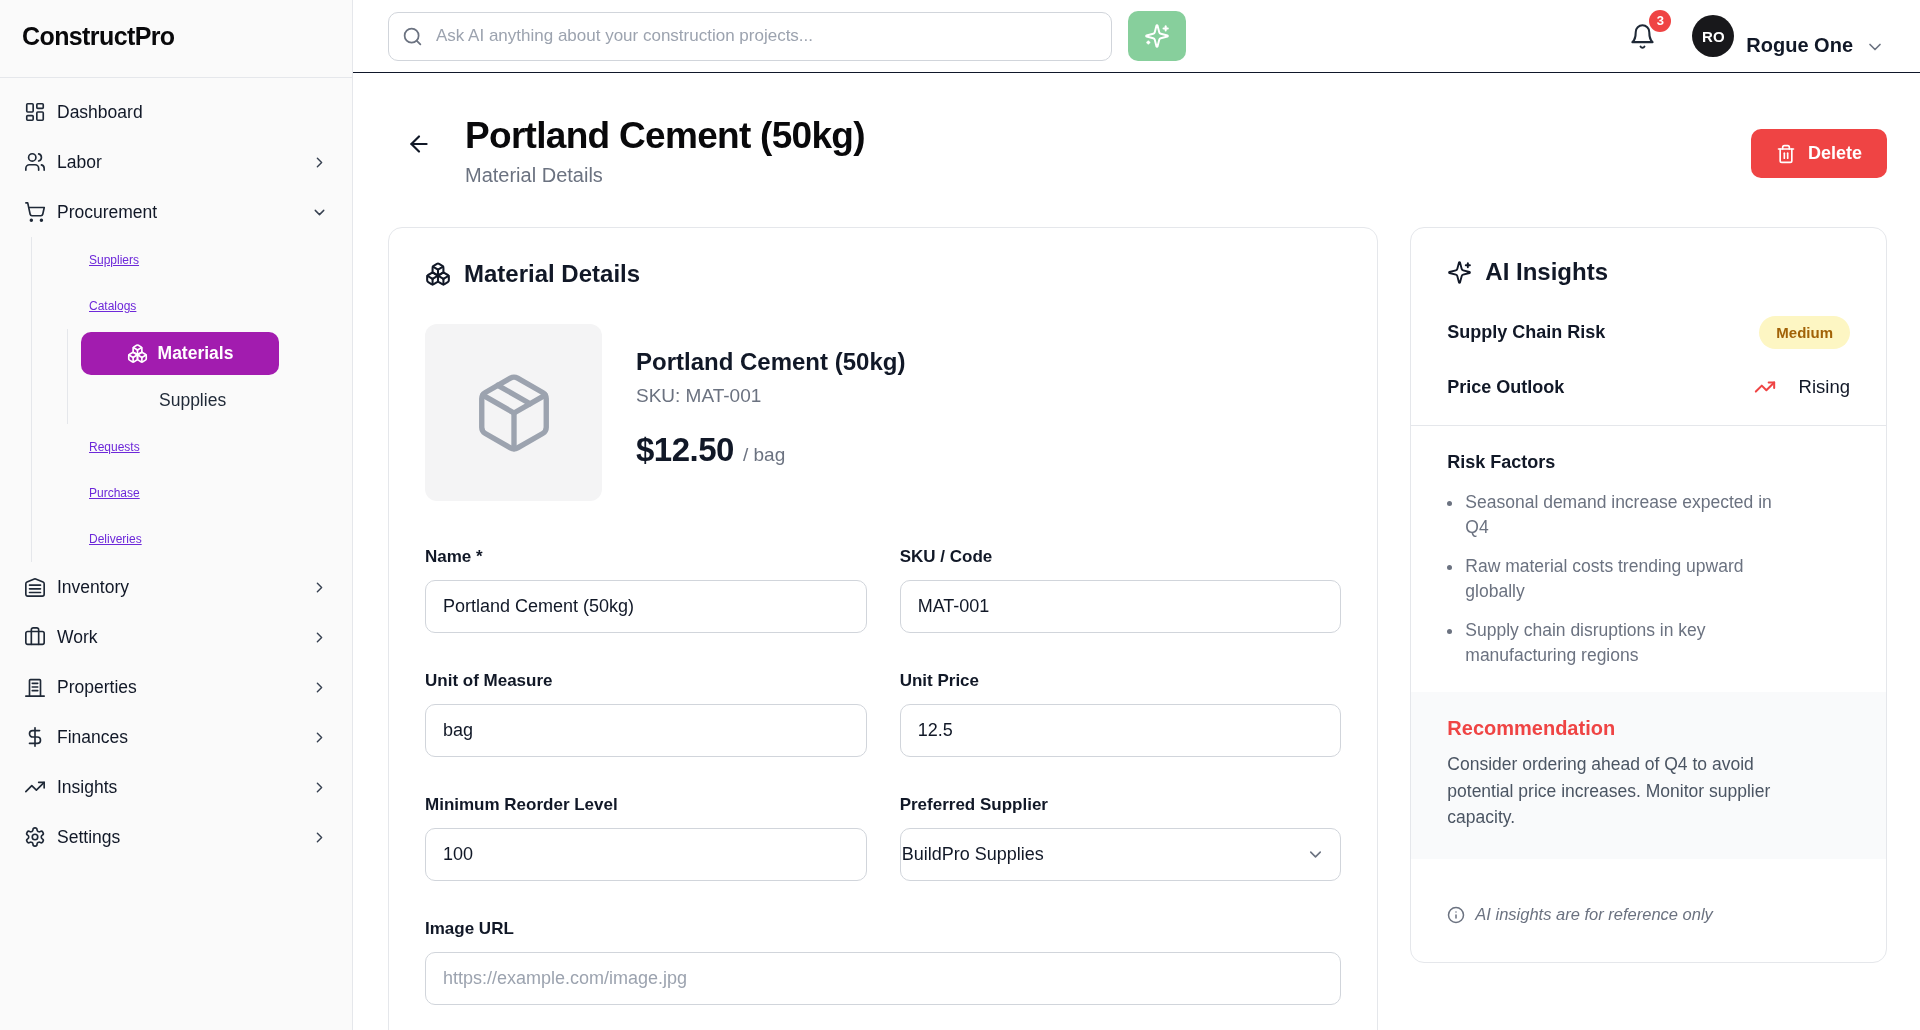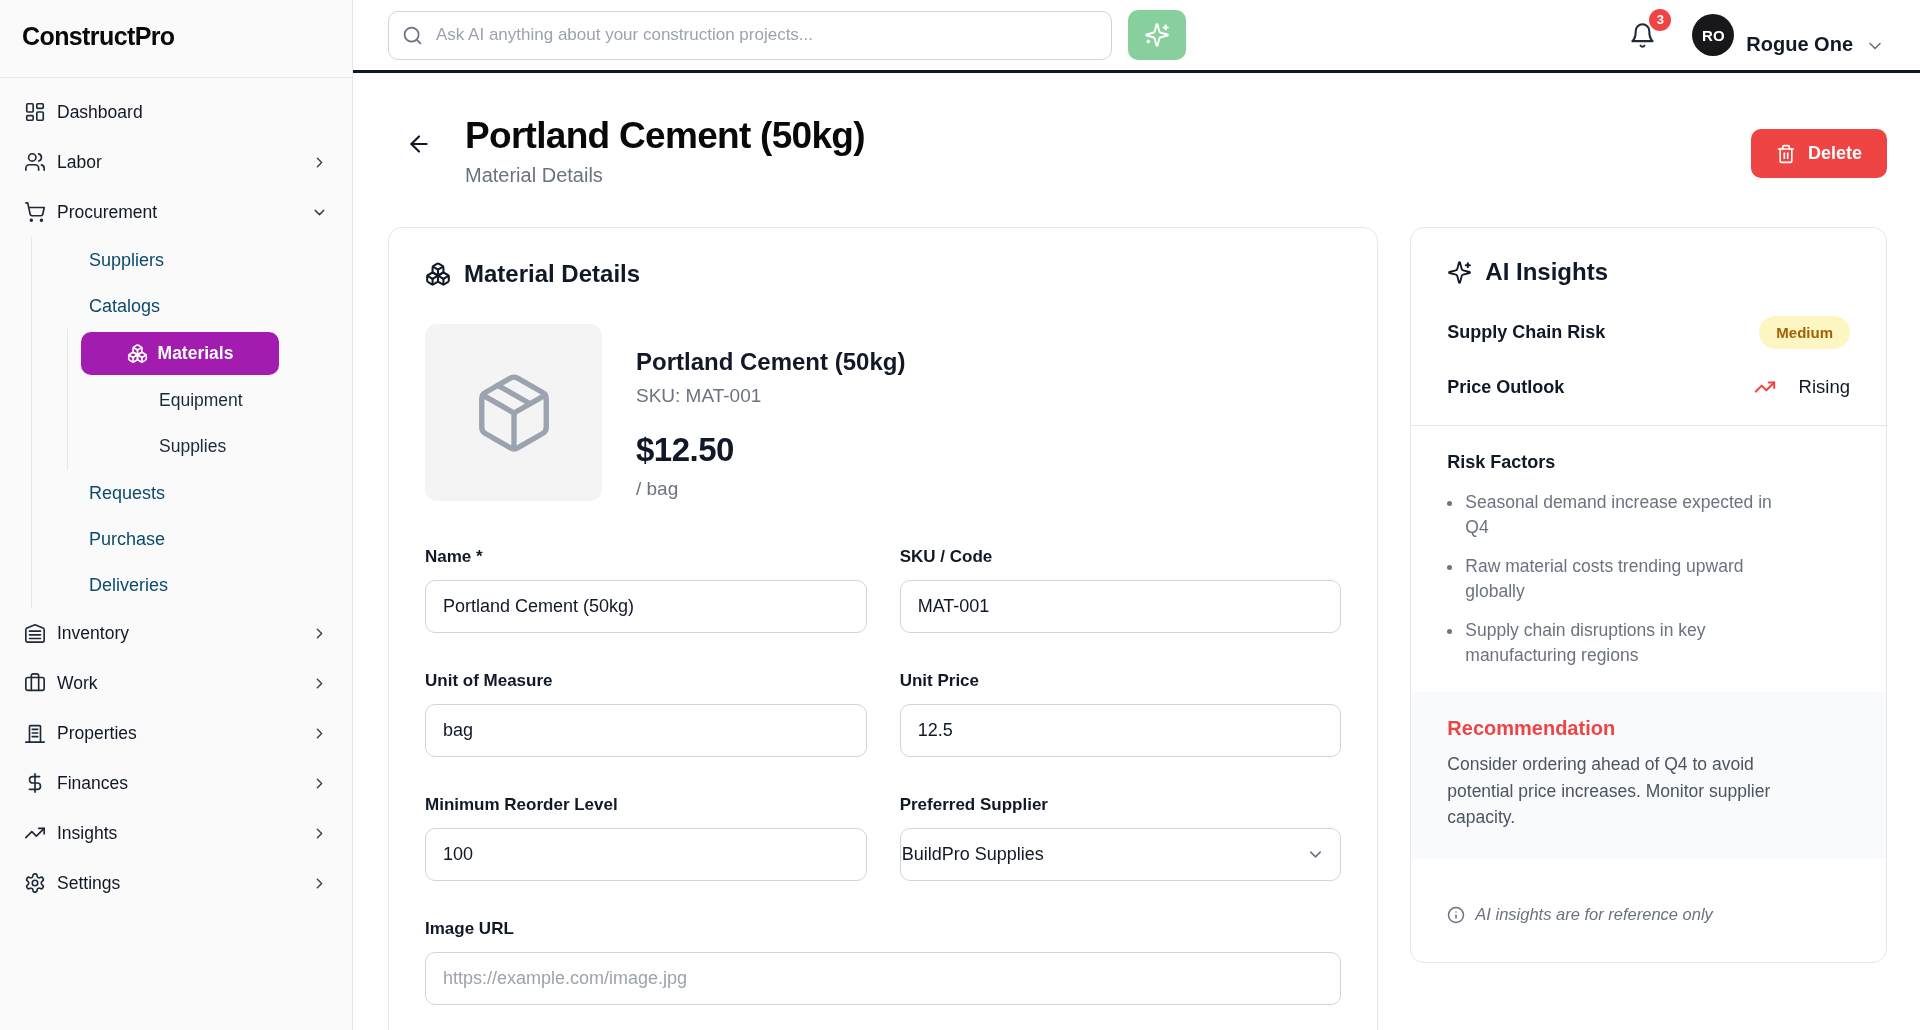--- a/index.html
+++ b/index.html
@@ -15,32 +15,32 @@
     border-radius:10px; display:flex; align-items:center; gap:13px; padding:0 16px; font-size:18px;
     color:#111827; cursor:pointer; }
   .org-switcher .chev { margin-left:auto; color:#6b7280; }
   .sidebar-divider { border-top:1px solid #e5e7eb; margin-top:26px; }
   .nav { padding-top:9px; }
   .nav-item { display:flex; align-items:center; height:50px; padding:0 24px 0 24px; gap:11px;
     font-size:17.5px; font-weight:500; color:#111827; cursor:pointer; }
   .nav-item .chev { margin-left:auto; color:#374151; display:flex; }
   .nav-item svg.nav-ic { color:#1f2937; }
   .nav-sub { margin-left:31px; border-left:1px solid #e5e7eb; }
-  .nav-sub-item { display:flex; align-items:center; height:46px; padding-left:57px; font-size:18px;
-    color:#0c4a6e; cursor:pointer; }
+  .nav-sub-item { display:flex; align-items:center; height:46px; padding-left:57px; font-size:12px;
+    color:#6d28d9; cursor:pointer;text-decoration:underline; }
   .nav-sub2 { margin-left:35px; border-left:1px solid #e5e7eb; padding:1px 0; }
   .nav-sub2-item { display:flex; align-items:center; height:46px; padding-left:91px; font-size:17.5px;
     color:#1f2937; cursor:pointer; }
   .pill-active { margin:2px 0 2px 13px; width:198px; height:43px; background:#a21caf; color:#fff;
     border-radius:10px; display:flex; align-items:center; justify-content:center; gap:10px;
     font-size:17.5px; font-weight:700; cursor:pointer; }
 
   
   .main { flex:1; display:flex; flex-direction:column; min-width:0; }
-  .topbar { height:73px; flex:0 0 73px; border-bottom:3px solid #0f172a; display:flex;
+  .topbar { height:73px; flex:0 0 73px; border-bottom:1px solid #0f172a; display:flex;
     align-items:center; padding:12px 35px; }
   .search { position:relative; width:724px; height:49px; }
   .search input { width:100%; height:100%; border:1px solid #d1d5db; border-radius:10px;
     padding:0 16px 0 47px; font-size:17px; color:#111827; outline:none; background:#fff;
     font-family:inherit; }
   .search input::placeholder { color:#9ca3af; }
   .search .mag { position:absolute; left:14px; top:14px; color:#6b7280; }
   .ai-btn { margin-left:16px; width:58px; height:50px; border:none; border-radius:10px;
     background:#87cf9c; display:flex; align-items:center; justify-content:center; cursor:pointer; }
   .topbar-right { margin-left:auto; display:flex; align-items:center; }
@@ -69,21 +69,21 @@
   
   .card { width:991px; background:#fff; border:1px solid #e5e7eb; border-radius:14px;
     padding:32px 36px; height:1100px; }
   .card-header { display:flex; align-items:center; gap:13px; font-size:24px; font-weight:700; }
   .product-row { display:flex; margin-top:36px; }
   .thumb { width:177px; height:177px; background:#f4f4f5; border-radius:12px; display:flex;
     align-items:center; justify-content:center; color:#9ca3af; }
   .product-info { margin-left:34px; padding-top:24px; }
   .product-name { font-size:24px; font-weight:700; }
   .product-sku { font-size:19px; color:#6b7280; margin-top:9px; }
-  .price-row { display:flex; align-items:baseline; gap:9px; margin-top:24px;flex-direction:column; }
+  .price-row { display:flex; align-items:baseline; gap:9px; margin-top:24px; }
   .price { font-size:33px; font-weight:700; letter-spacing:-0.5px; }
   .price-unit { font-size:19px; color:#6b7280; }
 
   .form-grid { display:grid; grid-template-columns:1fr 1fr; column-gap:33px; row-gap:38px;
     margin-top:46px; }
   .field label { display:block; font-size:17px; font-weight:700; color:#111827; margin-bottom:13px; }
   .field input { width:100%; height:53px; border:1px solid #d1d5db; border-radius:10px;
     padding:0 17px; font-size:18px; color:#111827; background:#fff; outline:none; font-family:inherit; }
   .field input::placeholder { color:#9ca3af; }
   .field-full { grid-column:1 / -1; }
@@ -188,23 +188,20 @@
                 <path d="m17 16.5 4.74-2.85"></path>
                 <path d="M17 16.5v5.17"></path>
                 <path d="M7.97 4.42A2 2 0 0 0 7 6.13v4.37l5 3 5-3V6.13a2 2 0 0 0-.97-1.71l-3-1.8a2 2 0 0 0-2.06 0l-3 1.8Z"></path>
                 <path d="M12 8 7.26 5.15"></path>
                 <path d="m12 8 4.74-2.85"></path>
                 <path d="M12 13.5V8"></path>
               </svg>
             <span>Materials</span>
           </div>
           <div class="nav-sub2-item">
-            <span>Equipment</span>
-          </div>
-          <div class="nav-sub2-item">
             <span>Supplies</span>
           </div>
         </div>
 
         <div class="nav-sub-item">
           <span>Requests</span>
         </div>
         <div class="nav-sub-item">
           <span>Purchase</span>
         </div>

